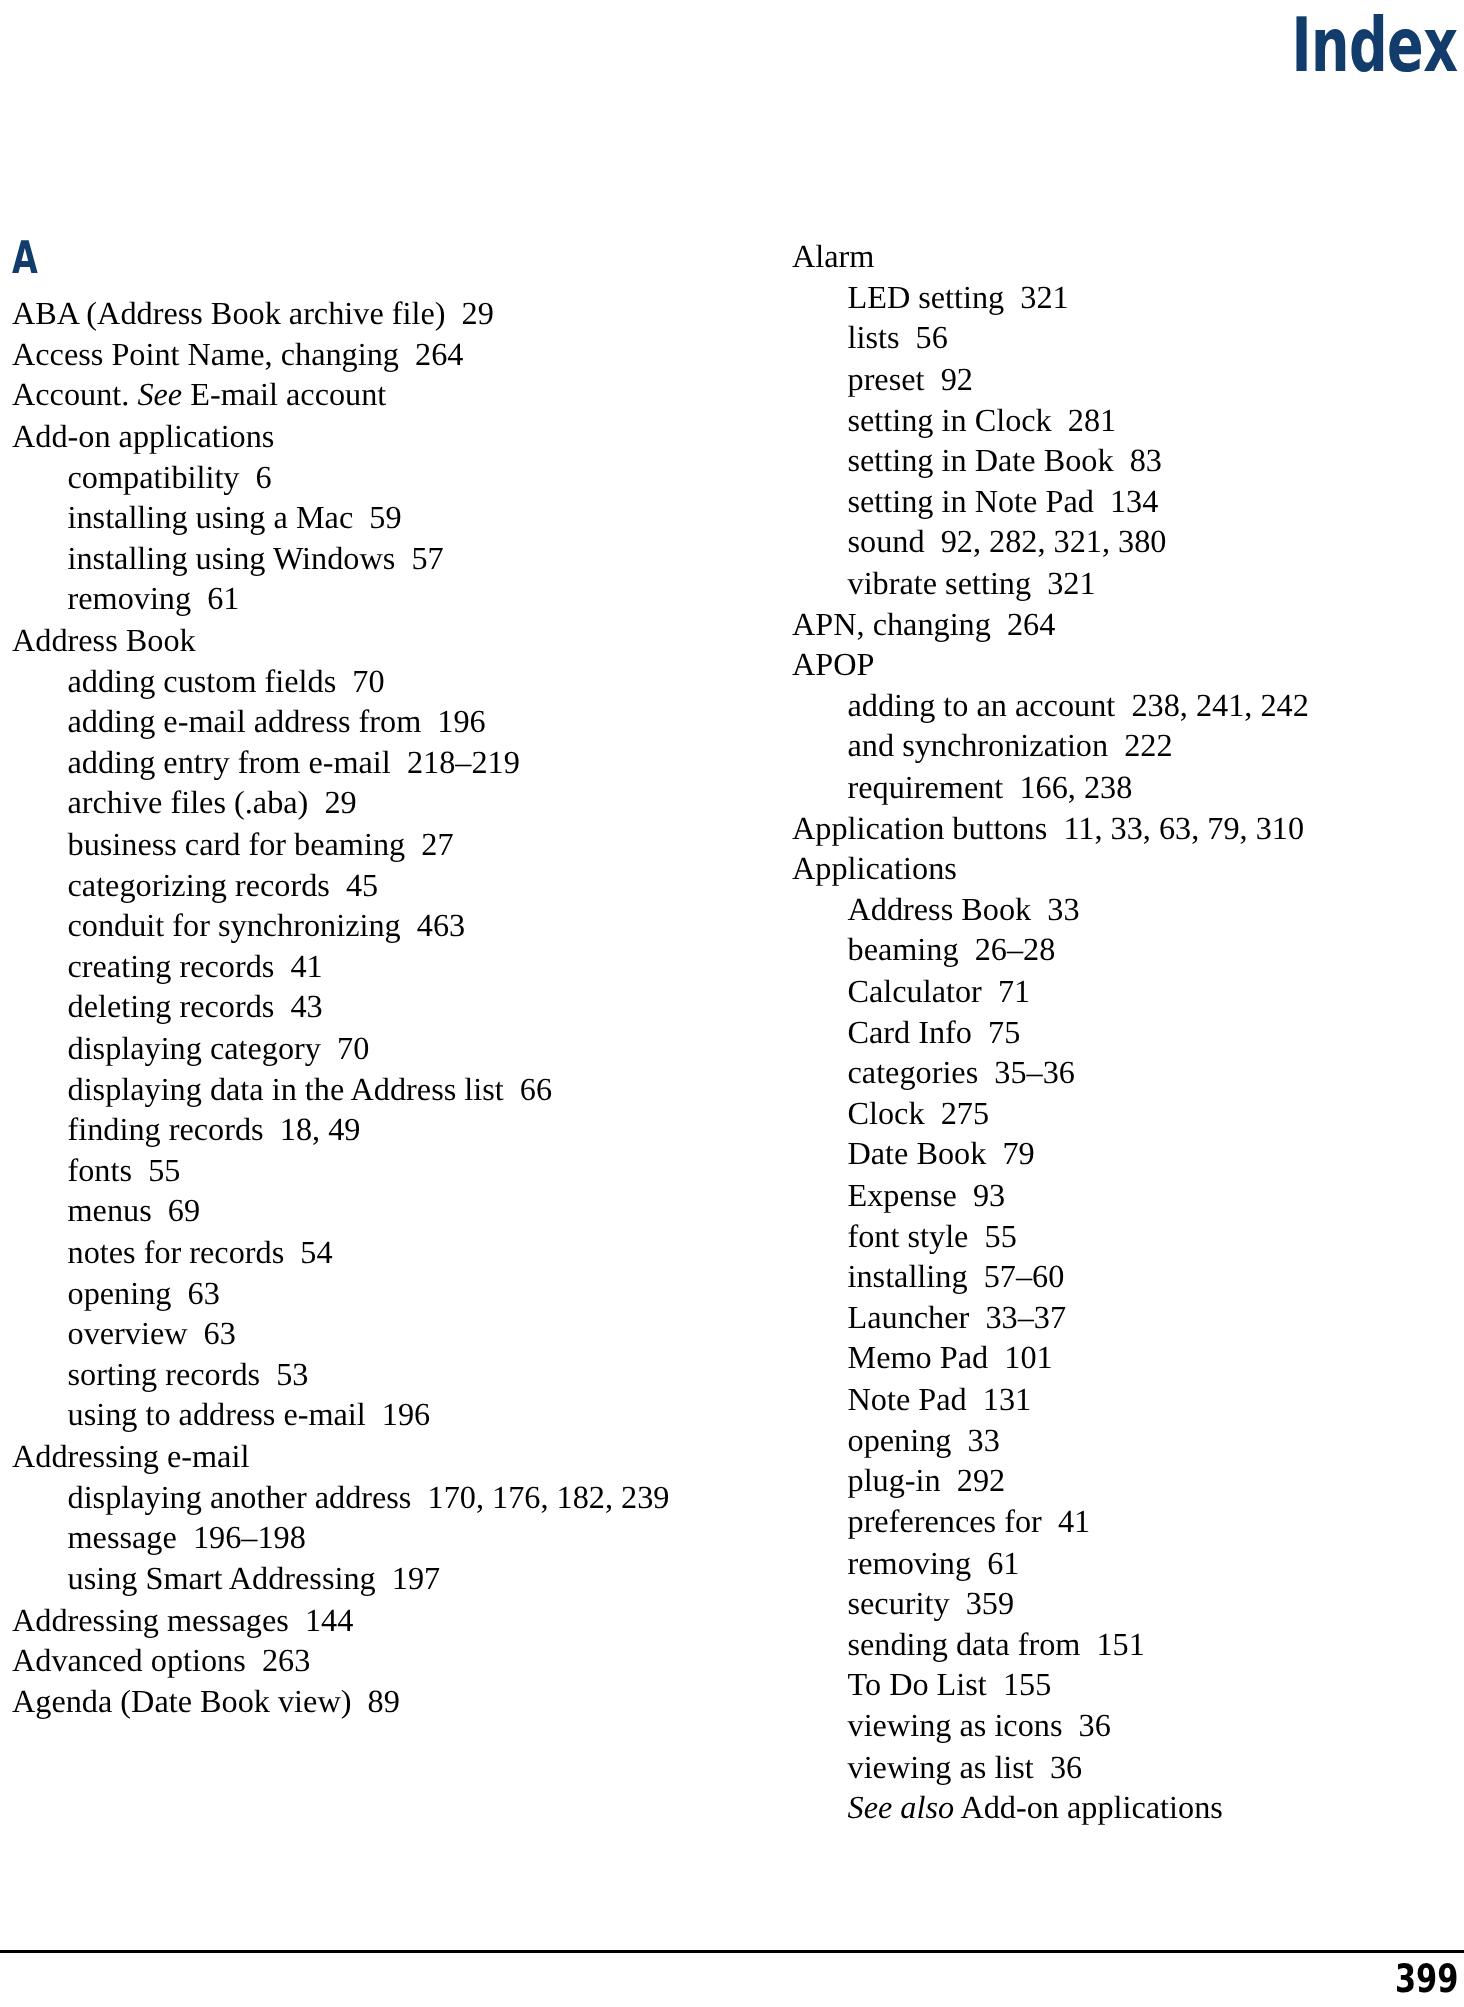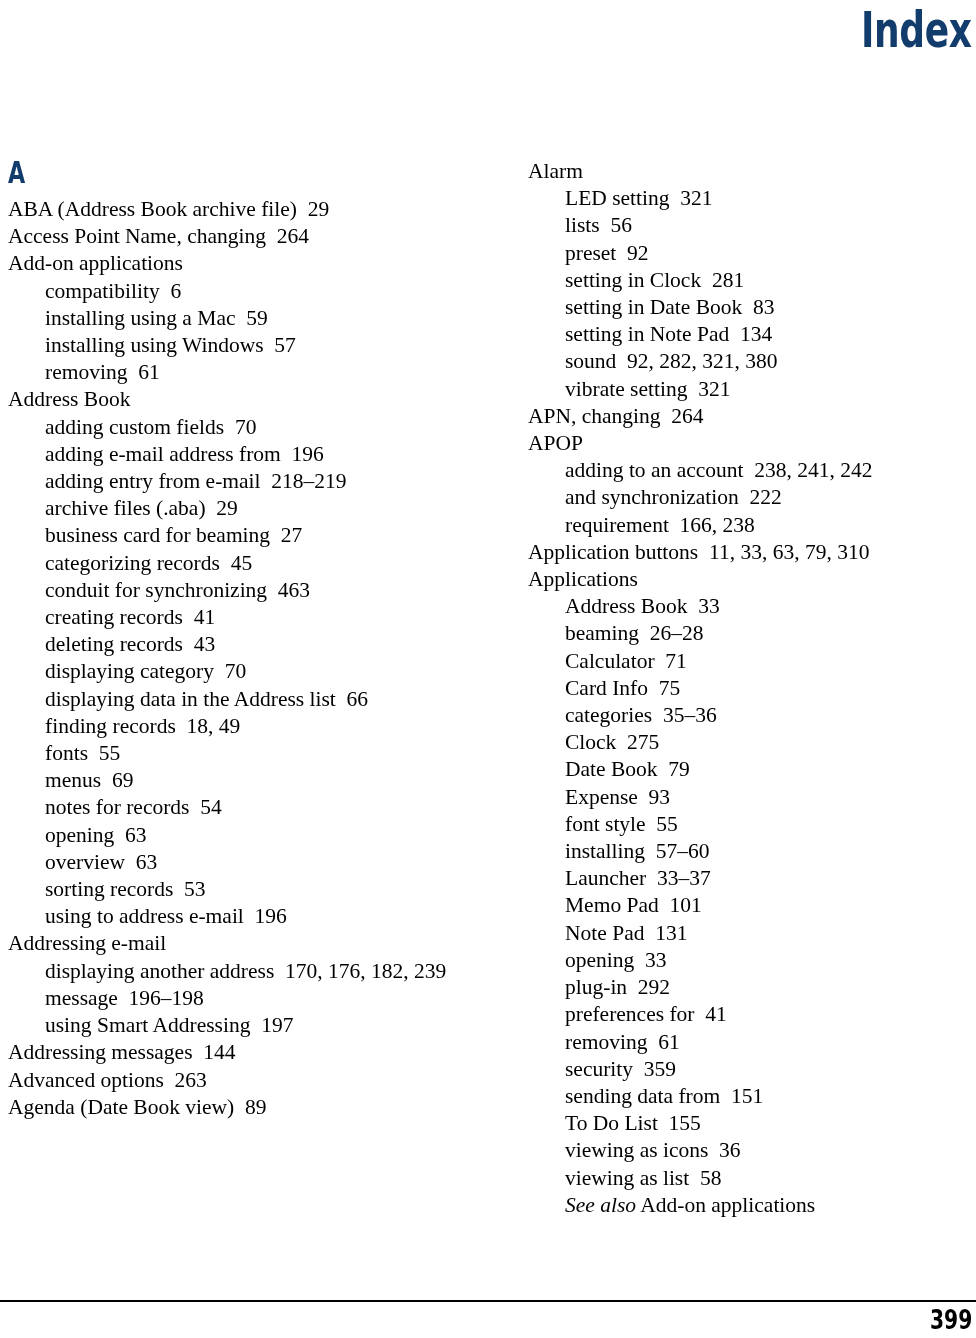--- a/index.html
+++ b/index.html
@@ -103,20 +103,21 @@
 
 <div class="page-title">Index</div>
 
 <div class="index-body">
 
   <div class="column left">
     <div class="letter-heading">A</div>
     <div class="entry-list">
         <div class="entry lvl0"><span>ABA (Address Book archive file)  29</span></div>
         <div class="entry lvl0"><span>Access Point Name, changing  264</span></div>
+        <div class="entry lvl0"><span>Account. </span><span class="italic">See</span><span> E-mail account</span></div>
         <div class="entry lvl0"><span>Add-on applications</span></div>
         <div class="entry lvl1"><span>compatibility  6</span></div>
         <div class="entry lvl1"><span>installing using a Mac  59</span></div>
         <div class="entry lvl1"><span>installing using Windows  57</span></div>
         <div class="entry lvl1"><span>removing  61</span></div>
         <div class="entry lvl0"><span>Address Book</span></div>
         <div class="entry lvl1"><span>adding custom fields  70</span></div>
         <div class="entry lvl1"><span>adding e-mail address from  196</span></div>
         <div class="entry lvl1"><span>adding entry from e-mail  218–219</span></div>
         <div class="entry lvl1"><span>archive files (.aba)  29</span></div>
@@ -177,21 +178,21 @@
         <div class="entry lvl1"><span>Memo Pad  101</span></div>
         <div class="entry lvl1"><span>Note Pad  131</span></div>
         <div class="entry lvl1"><span>opening  33</span></div>
         <div class="entry lvl1"><span>plug-in  292</span></div>
         <div class="entry lvl1"><span>preferences for  41</span></div>
         <div class="entry lvl1"><span>removing  61</span></div>
         <div class="entry lvl1"><span>security  359</span></div>
         <div class="entry lvl1"><span>sending data from  151</span></div>
         <div class="entry lvl1"><span>To Do List  155</span></div>
         <div class="entry lvl1"><span>viewing as icons  36</span></div>
-        <div class="entry lvl1"><span>viewing as list  58</span></div>
+        <div class="entry lvl1"><span>viewing as list  36</span></div>
         <div class="entry lvl1"><span class="italic">See also</span><span> Add-on applications</span></div>
       </div>
   </div>
 
 </div>
 
 <div class="footer-rule"></div>
 <div class="page-number">399</div>
 
 </body></html>

